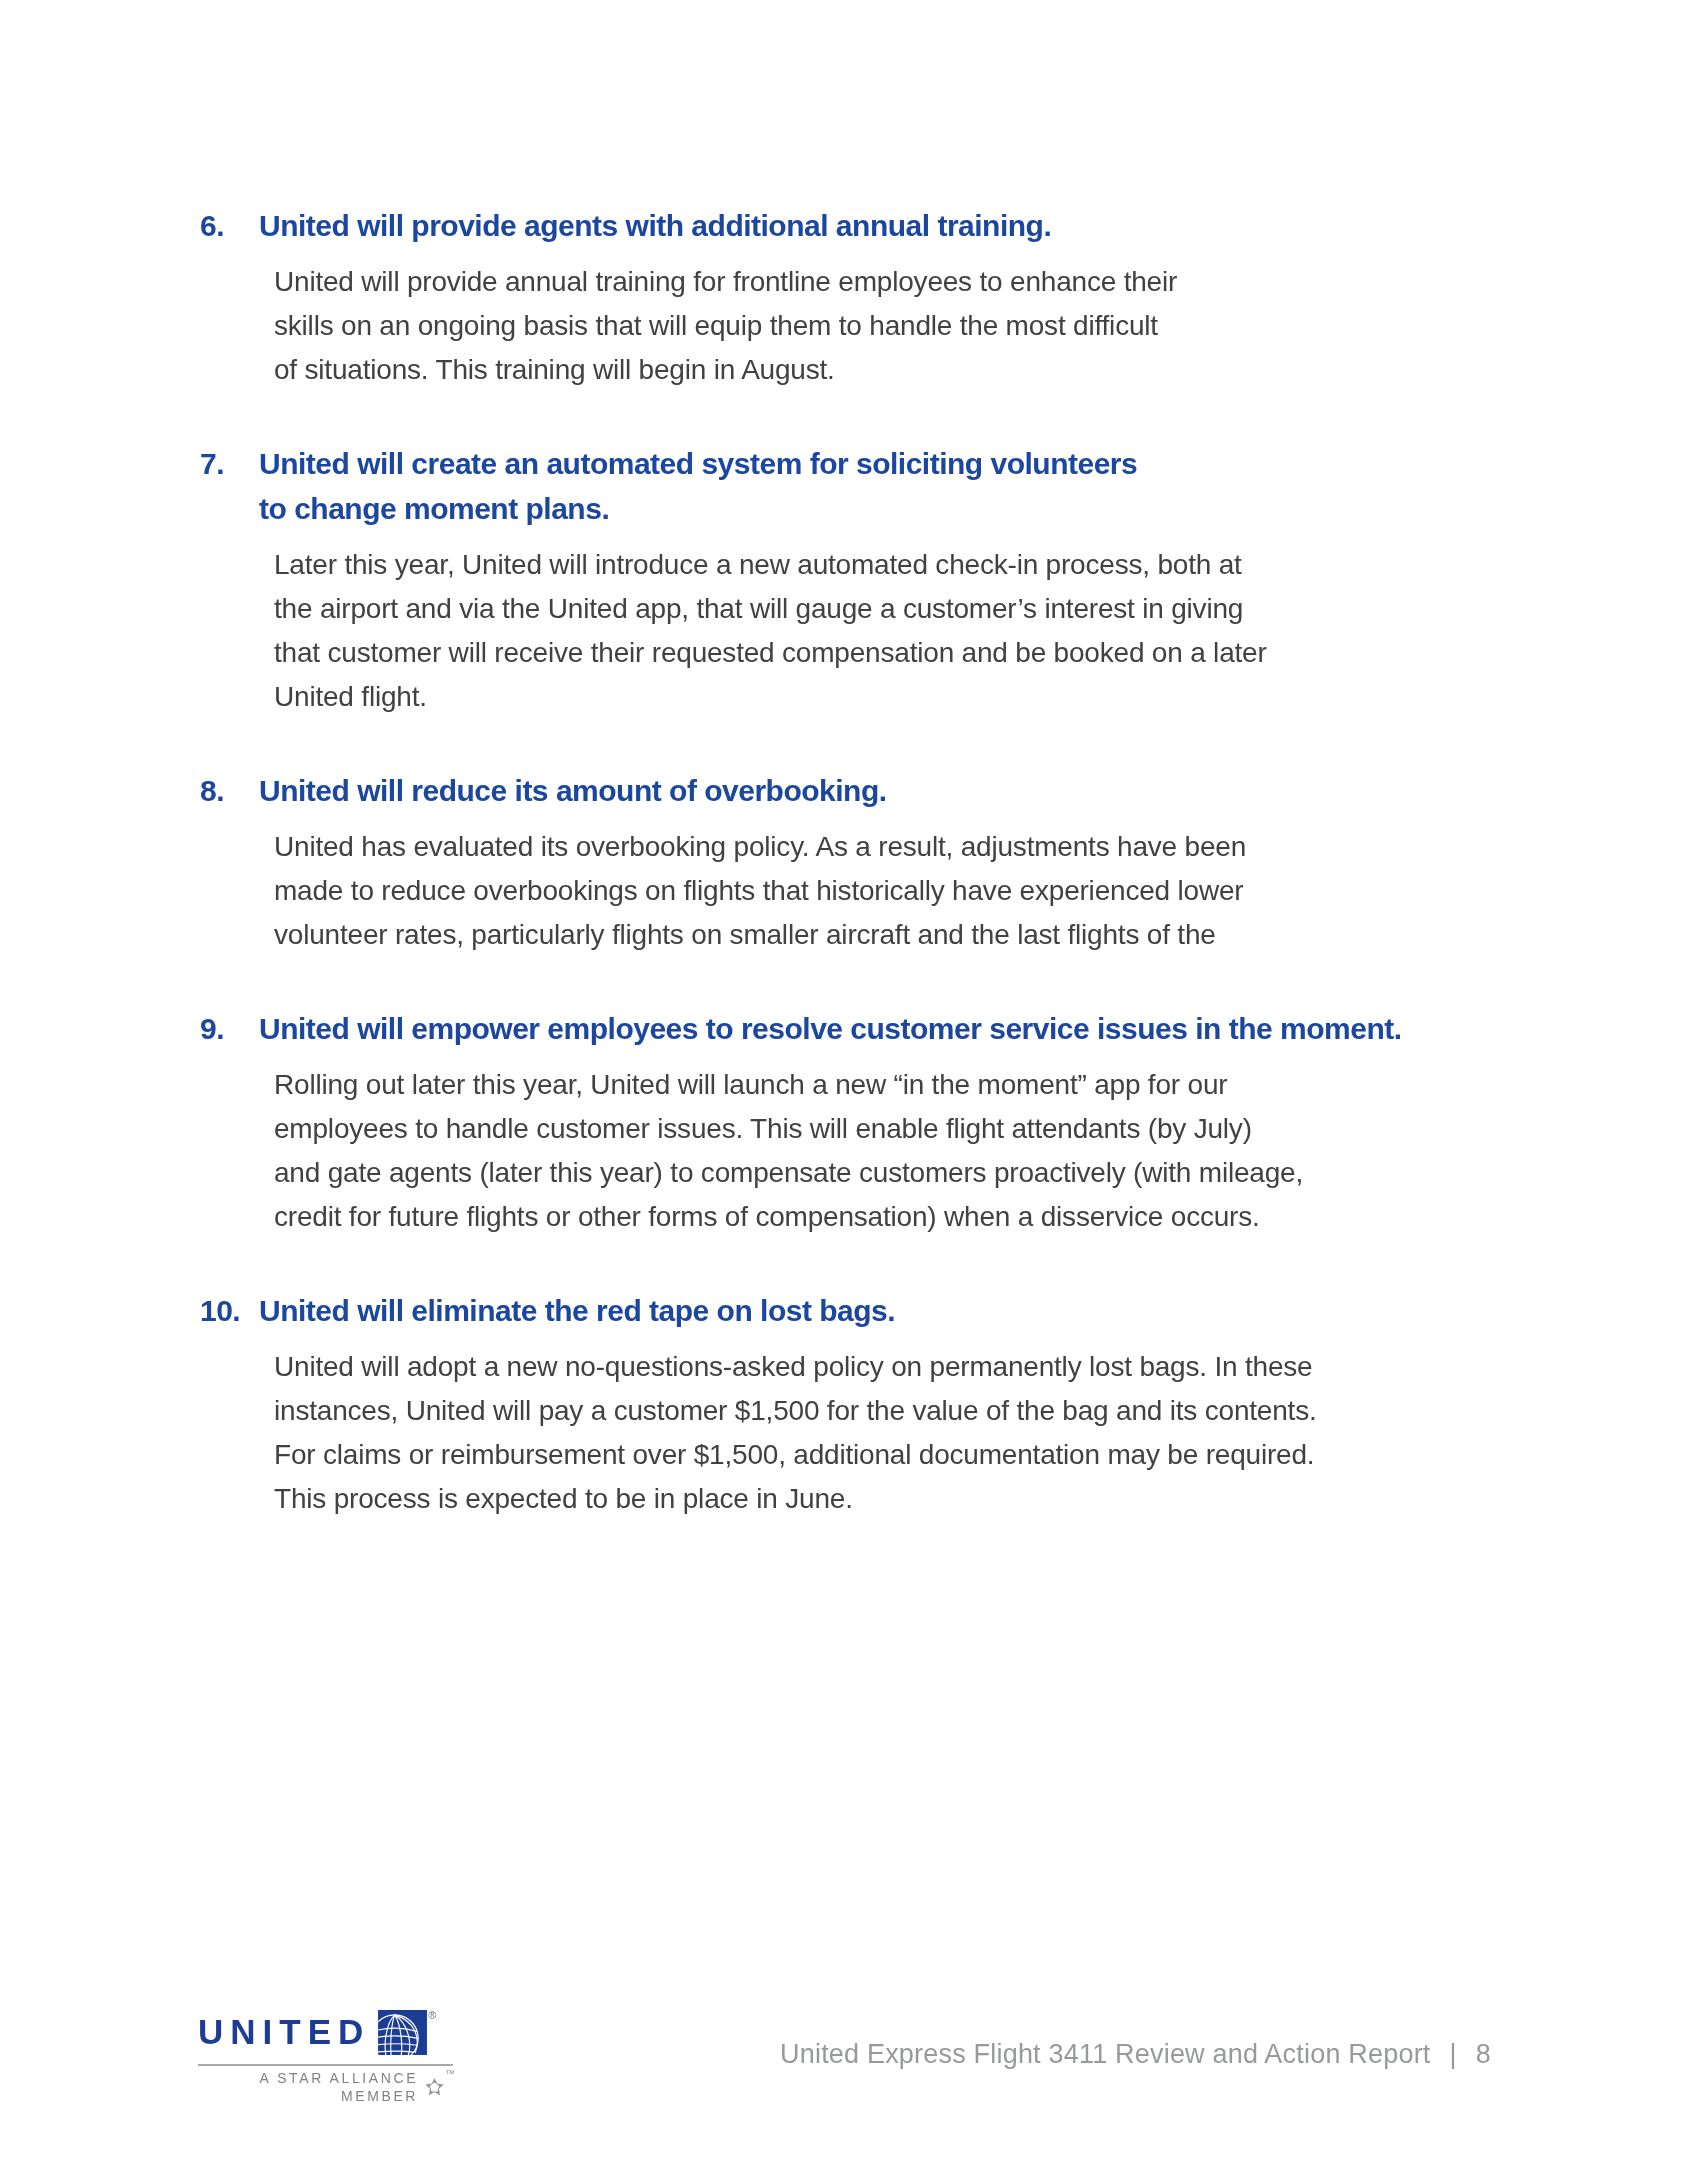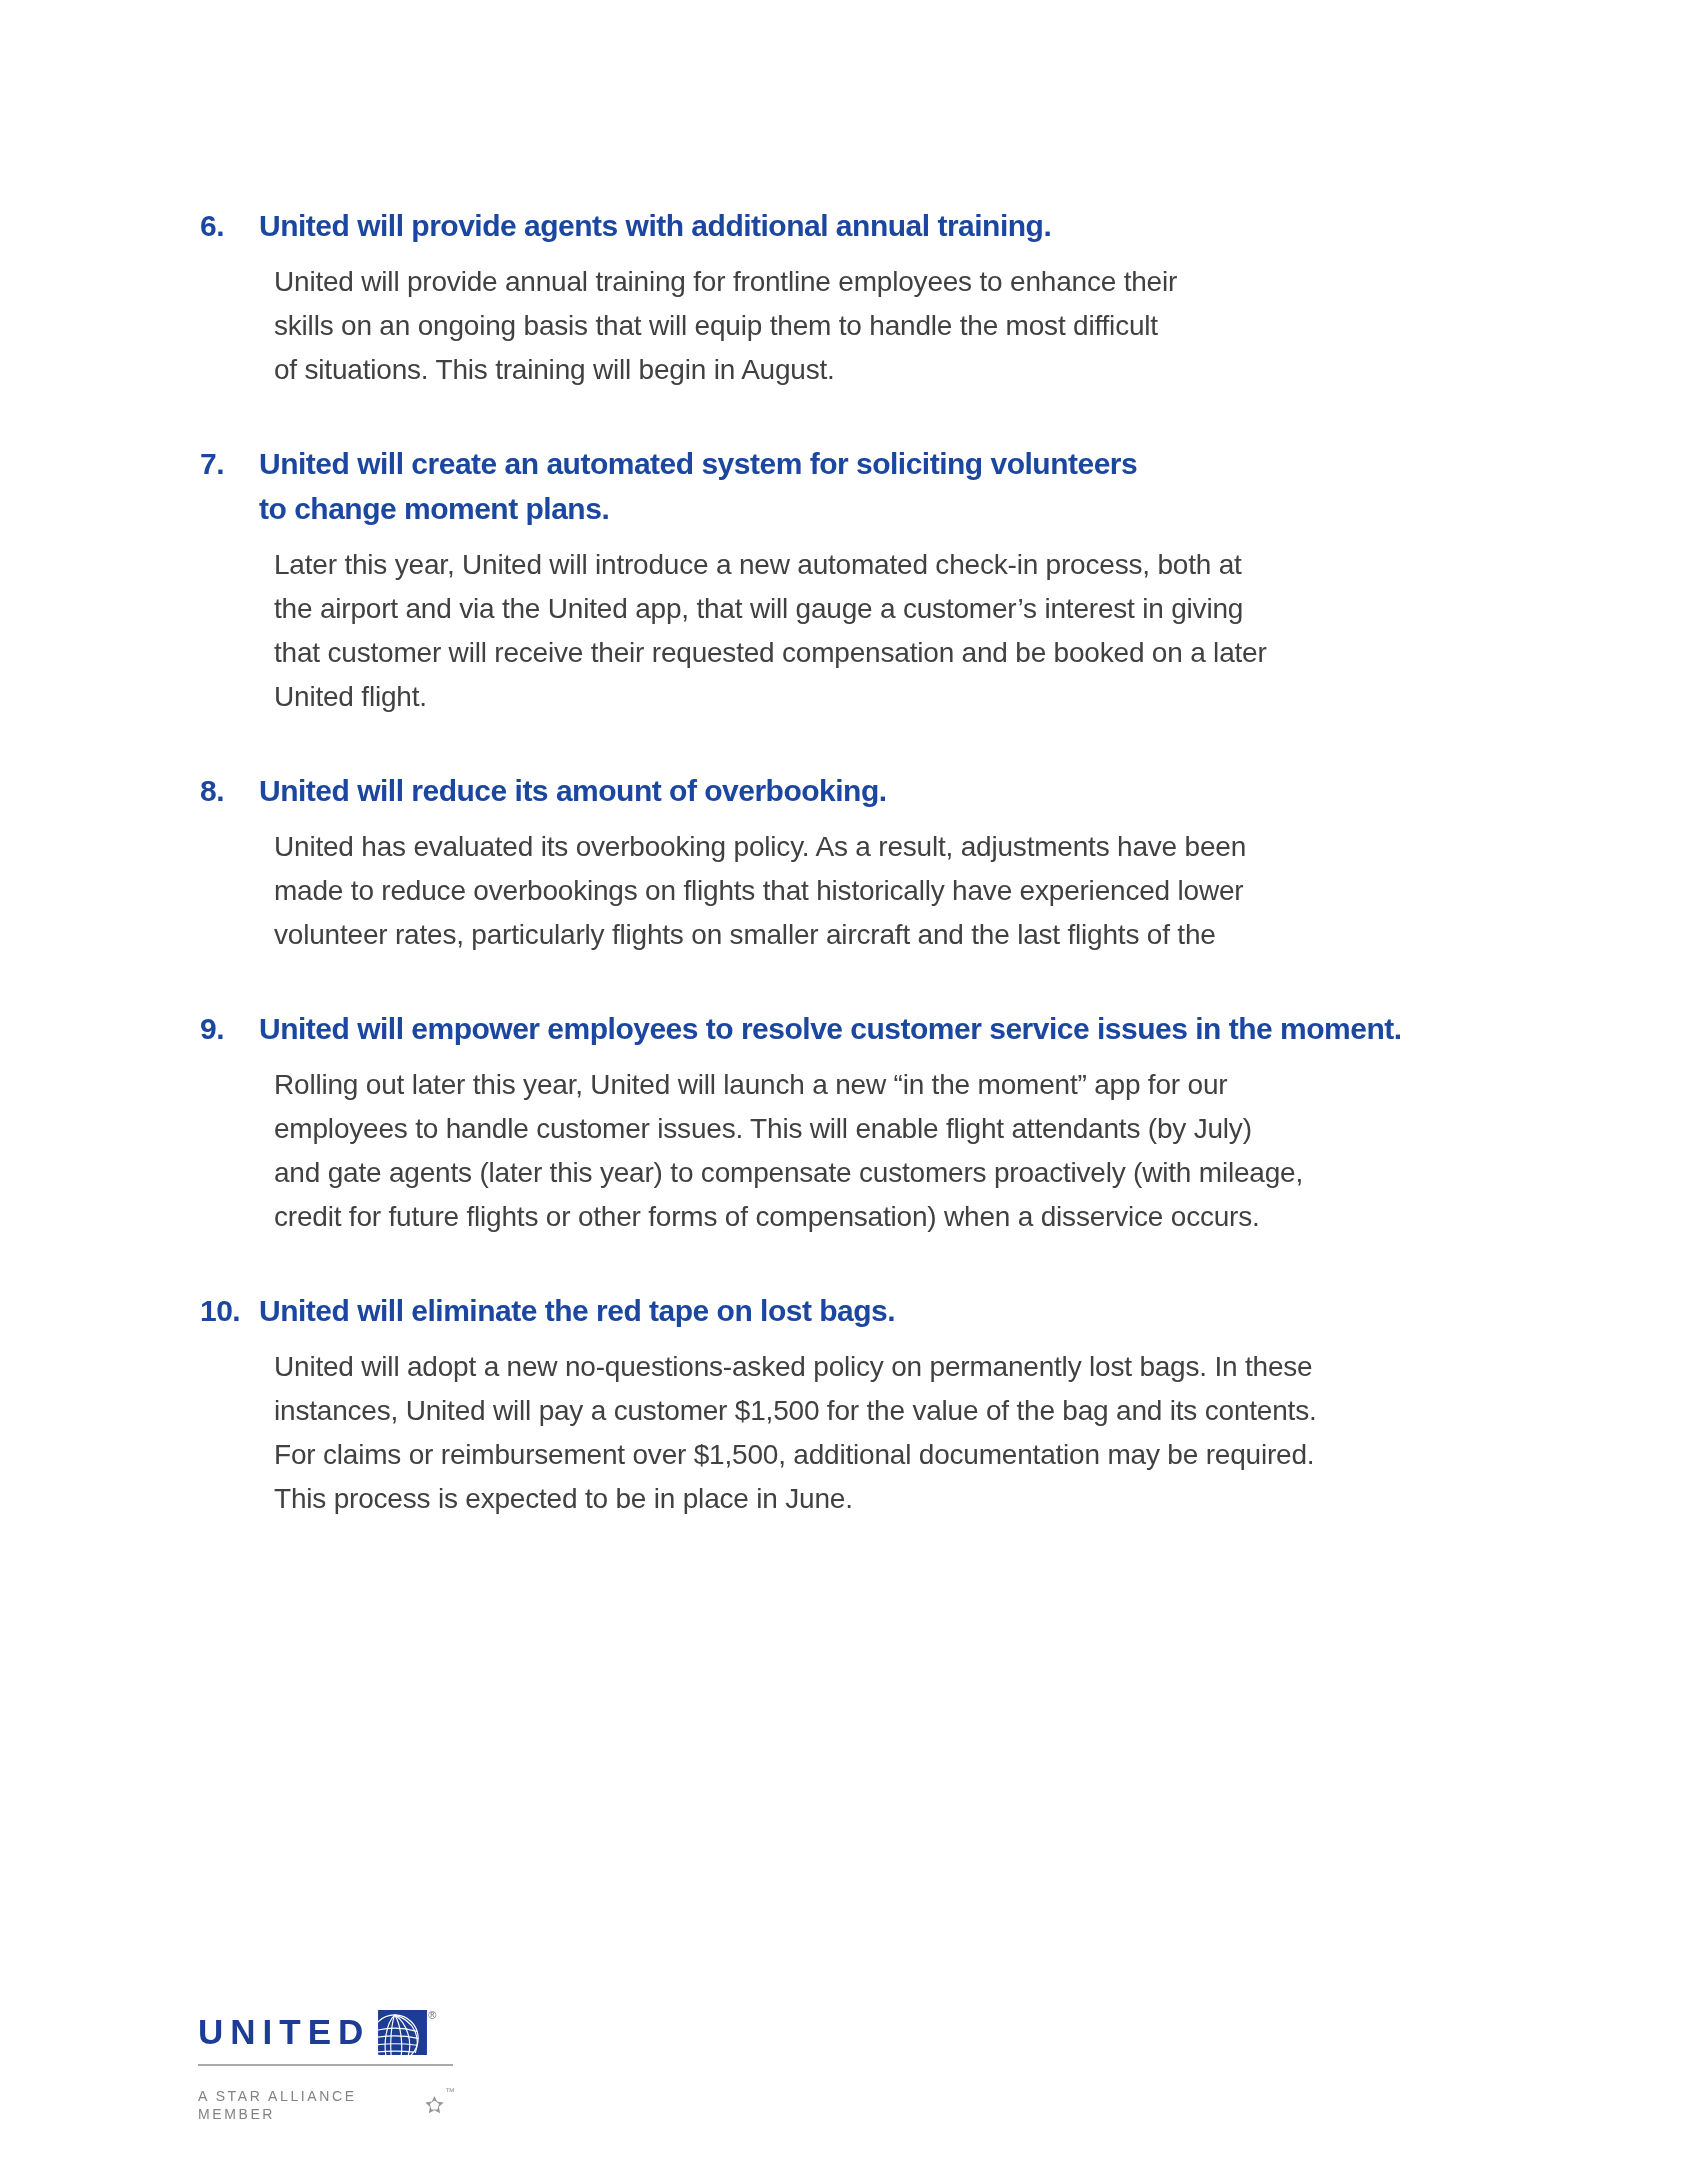--- a/index.html
+++ b/index.html
@@ -78,21 +78,22 @@
   }
   .logo-divider {
     margin-top: 9px;
     border-top: 2px solid #a7a9ac;
     width: 255px;
   }
   .tagline-row {
     display: flex;
     justify-content: flex-end;
     align-items: center;
-    margin-top: 21px;
+    margin-top: 3px;
+    text-align: right;
   }
   .tagline {
     font-size: 14px;
     color: #808285;
     letter-spacing: 2.6px;
     line-height: 18px;
   }
   .star-icon { display: block; margin-left: 6px; }
   .tm-mark {
     font-size: 10px;
@@ -221,15 +222,18 @@
             <path d="M0,-11 L3.6,-3.4 L0,-5.6 L-3.6,-3.4 Z" transform="rotate(144)"></path>
             <path d="M0,-11 L3.6,-3.4 L0,-5.6 L-3.6,-3.4 Z" transform="rotate(216)"></path>
             <path d="M0,-11 L3.6,-3.4 L0,-5.6 L-3.6,-3.4 Z" transform="rotate(288)"></path>
           </g>
         </g>
       </svg>
       <span class="tm-mark">™</span>
     </div>
   </div>
 
+  <div class="footer-title">
+    <span>United Express Flight 3411 Review and Action Report</span><span class="footer-sep">|</span><span>8</span>
+  </div>
 
 </div>
 
 
 </body></html>

